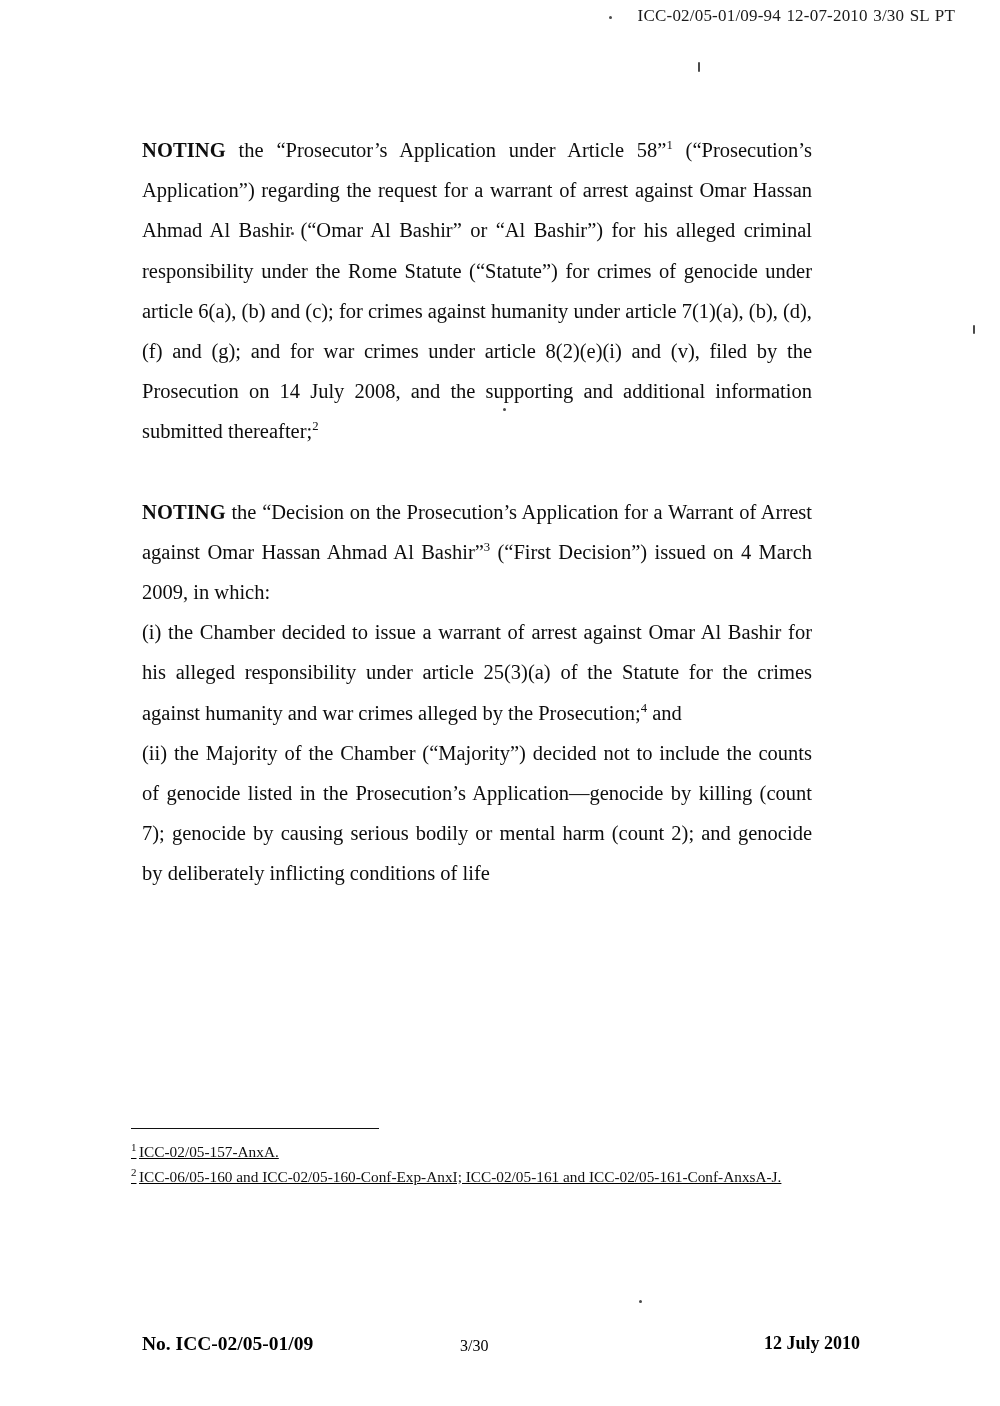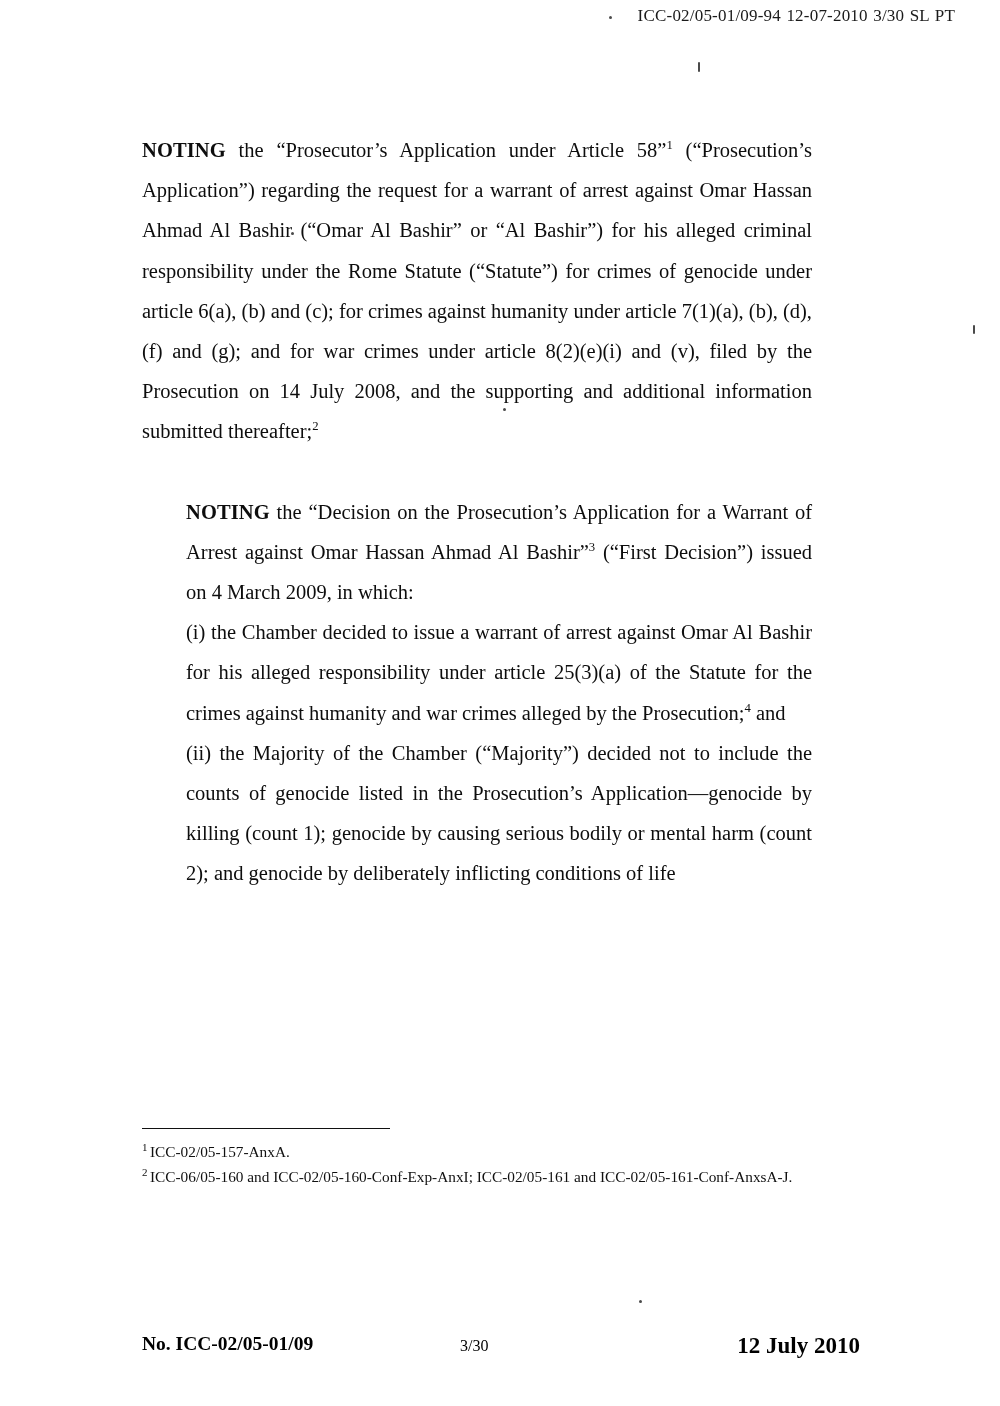--- a/index.html
+++ b/index.html
@@ -51,39 +51,40 @@
 
   .para {
     text-align: justify;
     text-justify: inter-word;
     font-size: 20.5px;
     line-height: 40.2px;
     margin: 0 0 21px 0;
     color: #0d0d0d;
     hyphens: none;
   }
-  .para.tight { margin-bottom: 0; margin-left: 44px; }
+  .para.tight { margin-bottom: 0; }
   .para.block-gap { margin-bottom: 40px; }
   .para .lead {
     font-weight: bold;
     letter-spacing: 0.1px;
   }
   sup.fn {
     font-size: 0.62em;
     vertical-align: super;
     line-height: 0;
     font-weight: normal;
   }
 
   
   .footnote-zone {
     position: absolute;
-    left: 142px;
+    left: 131px;
     top: 1128px;
     width: 670px;
+    text-decoration: underline;
   }
   .fn-rule {
     width: 248px;
     height: 0;
     border-top: 1.6px solid #111111;
     margin: 0 0 11px 0;
   }
   .fn-item {
     font-size: 15.3px;
     line-height: 23px;
@@ -119,21 +120,21 @@
     position: absolute;
     left: 318px;
     top: 4px;
     font-size: 16px;
     white-space: nowrap;
   }
   .doc-footer .ft-right {
     position: absolute;
     right: 0;
     top: 0;
-    font-size: 23px;
+    font-size: 18px;
     font-weight: bold;
     white-space: nowrap;
   }
 </style>
 </head>
 <body>
 
 <div class="page">
 
   <div class="doc-header">
@@ -153,21 +154,21 @@
 
   <div class="body-col">
 
 
     <p class="para block-gap"><span class="lead">NOTING</span><span> the “Prosecutor’s Application under Article 58”</span><sup class="fn">1</sup><span> (“Prosecution’s Application”) regarding the request for a warrant of arrest against Omar Hassan Ahmad Al Bashir (“Omar Al Bashir” or “Al Bashir”) for his alleged criminal responsibility under the Rome Statute (“Statute”) for crimes of genocide under article 6(a), (b) and (c); for crimes against humanity under article 7(1)(a), (b), (d), (f) and (g); and for war crimes under article 8(2)(e)(i) and (v), filed by the Prosecution on 14 July 2008, and the supporting and additional information submitted thereafter;</span><sup class="fn">2</sup></p>
 
     <p class="para tight"><span class="lead">NOTING</span><span> the “Decision on the Prosecution’s Application for a Warrant of Arrest against Omar Hassan Ahmad Al Bashir”</span><sup class="fn">3</sup><span> (“First Decision”) issued on 4 March 2009, in which:</span></p>
 
     <p class="para tight"><span>(i) the Chamber decided to issue a warrant of arrest against Omar Al Bashir for his alleged responsibility under article 25(3)(a) of the Statute for the crimes against humanity and war crimes alleged by the Prosecution;</span><sup class="fn">4</sup><span> and</span></p>
 
-    <p class="para tight"><span>(ii) the Majority of the Chamber (“Majority”) decided not to include the counts of genocide listed in the Prosecution’s Application—genocide by killing (count 1); genocide by causing serious bodily or mental harm (count 2); and genocide by deliberately inflicting conditions of life</span></p>
+    <p class="para tight"><span>(ii) the Majority of the Chamber (“Majority”) decided not to include the counts of genocide listed in the Prosecution’s Application—genocide by killing (count 7); genocide by causing serious bodily or mental harm (count 2); and genocide by deliberately inflicting conditions of life</span></p>
 
   </div>
 
   <div class="footnote-zone">
     <div class="fn-rule"></div>
 
     <p class="fn-item"><span class="fn-num">1</span><span>ICC-02/05-157-AnxA.</span></p>
 
     <p class="fn-item"><span class="fn-num">2</span><span>ICC-06/05-160 and ICC-02/05-160-Conf-Exp-AnxI; ICC-02/05-161 and ICC-02/05-161-Conf-AnxsA-J.</span></p>
 

